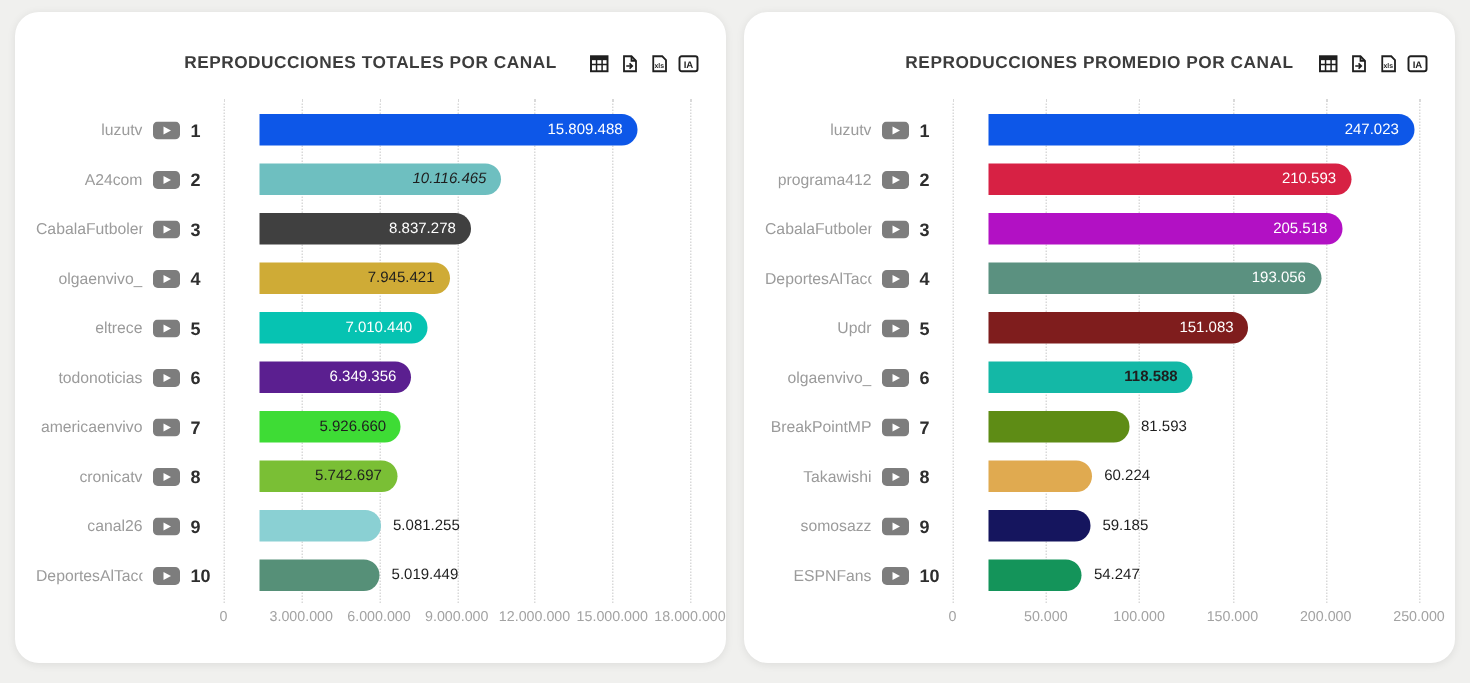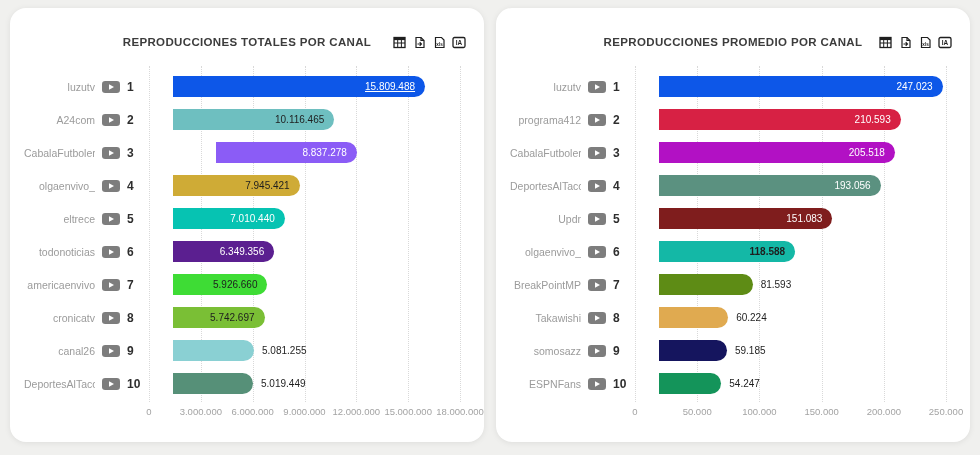--- a/index.html
+++ b/index.html
@@ -126,54 +126,54 @@
             <span class="yt-icon">
               <svg width="18" height="12" viewBox="0 0 18 12">
                 <rect x="0" y="0" width="18" height="12" rx="3.2" fill="#7d7d7d"></rect>
                 <polygon points="7,3.3 12,6 7,8.7" fill="#ffffff"></polygon>
               </svg>
             </span>
             <span class="rank">1</span>
           </div>
           <div class="bar-zone">
             <div class="bar" style="width: 87.8305%; background: rgb(13, 87, 232);">
-              <span class="val inside" style="color: rgb(255, 255, 255); text-decoration: underline;">15.809.488</span>
+              <span class="val inside" style="color: rgb(255, 255, 255);">15.809.488</span>
             </div>
           </div>
         </div>
         <div class="row">
           <div class="label-zone">
             <span class="ch-name">A24com</span>
             <span class="yt-icon">
               <svg width="18" height="12" viewBox="0 0 18 12">
                 <rect x="0" y="0" width="18" height="12" rx="3.2" fill="#7d7d7d"></rect>
                 <polygon points="7,3.3 12,6 7,8.7" fill="#ffffff"></polygon>
               </svg>
             </span>
             <span class="rank">2</span>
           </div>
           <div class="bar-zone">
             <div class="bar" style="width: 56.2026%; background: rgb(110, 191, 192);">
-              <span class="val inside" style="color: rgb(30, 30, 30);">10.116.465</span>
+              <span class="val inside" style="color: rgb(30, 30, 30); font-style: italic;">10.116.465</span>
             </div>
           </div>
         </div>
         <div class="row">
           <div class="label-zone">
             <span class="ch-name">CabalaFutbolera</span>
             <span class="yt-icon">
               <svg width="18" height="12" viewBox="0 0 18 12">
                 <rect x="0" y="0" width="18" height="12" rx="3.2" fill="#7d7d7d"></rect>
                 <polygon points="7,3.3 12,6 7,8.7" fill="#ffffff"></polygon>
               </svg>
             </span>
             <span class="rank">3</span>
           </div>
           <div class="bar-zone">
-            <div class="bar" style="width: 49.096%; background: #8b5cf6; margin-left: 43px;">
+            <div class="bar" style="width: 49.096%; background: #404040;">
               <span class="val inside" style="color: rgb(255, 255, 255);">8.837.278</span>
             </div>
           </div>
         </div>
         <div class="row">
           <div class="label-zone">
             <span class="ch-name">olgaenvivo_</span>
             <span class="yt-icon">
               <svg width="18" height="12" viewBox="0 0 18 12">
                 <rect x="0" y="0" width="18" height="12" rx="3.2" fill="#7d7d7d"></rect>

